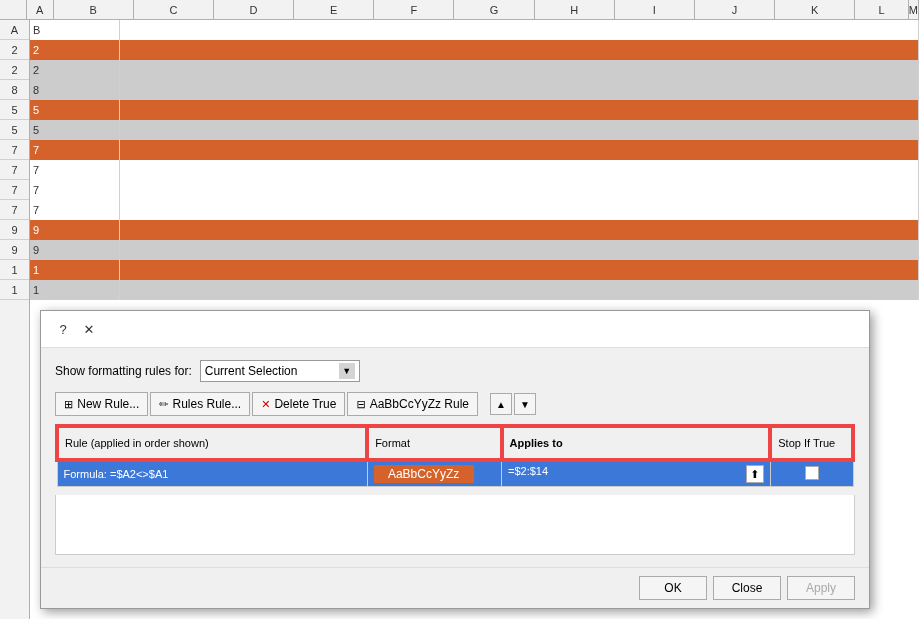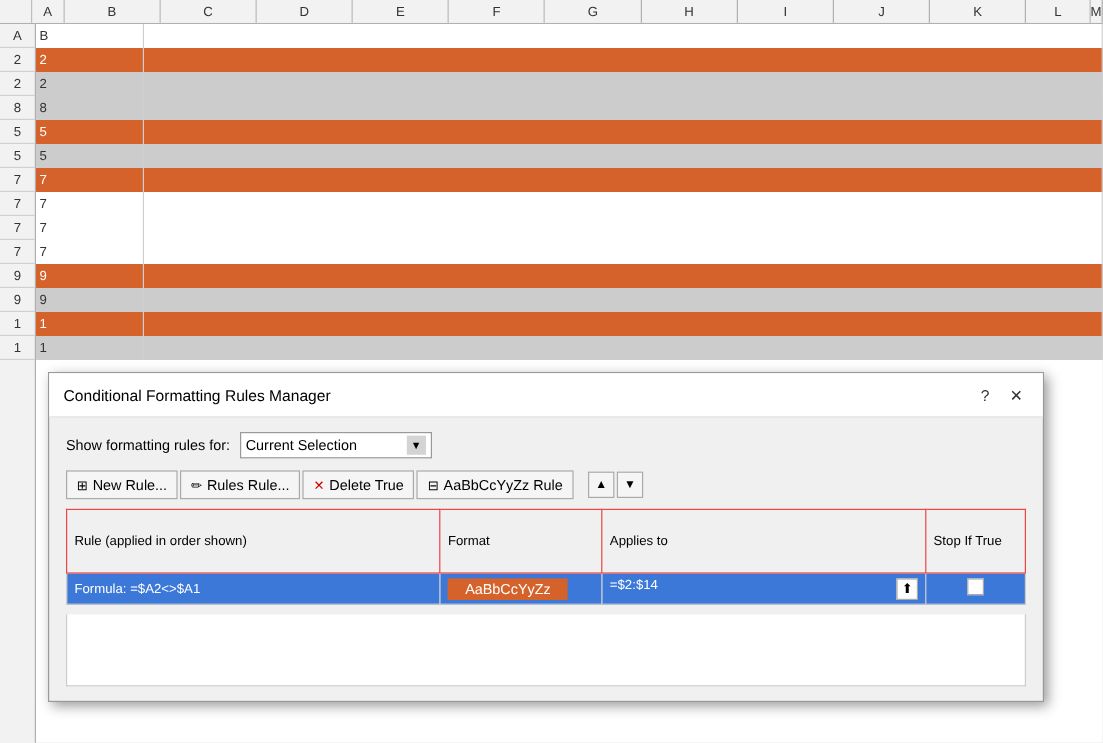--- a/index.html
+++ b/index.html
@@ -201,22 +201,22 @@
     }
 
     
     .rules-table {
       width: 100%;
       border-collapse: collapse;
       margin-bottom: 8px;
     }
     .rules-table th {
       background: #f0f0f0;
-      border: 1px solid #ef4444;
-      padding: 20px 6px;
+      border: 4px solid #ef4444;
+      padding: 9px 6px;
       text-align: left;
       font-size: 11px;
       font-weight: normal;
       color: #000;
     }
     .rules-table td {
       border: 1px solid #ccc;
       padding: 3px 6px;
       font-size: 11px;
       color: #000;
@@ -407,21 +407,20 @@
       <div class="grid-row">
         <div class="grid-cell gray" style="width:90px">1</div>
         <div class="grid-cell gray" style="flex:1"></div>
       </div>
     </div>
   </div>
 
   <div class="dialog">
 
     <div class="dialog-titlebar">
-      <span class="dialog-title">Conditional Formatting Rules Manager</span>
       <div class="dialog-controls">
         <button class="dialog-ctrl-btn">?</button>
         <button class="dialog-ctrl-btn close-btn">✕</button>
       </div>
     </div>
 
     <div class="dialog-body">
 
       <div class="show-rules-row">
         <span class="show-rules-label">Show formatting rules for:</span>
@@ -451,21 +450,21 @@
         <div style="width:8px"></div>
         <button class="move-btn">▲</button>
         <button class="move-btn">▼</button>
       </div>
 
       <table class="rules-table">
         <thead>
           <tr>
             <th style="width:300px;">Rule (applied in order shown)</th>
             <th style="width:130px;">Format</th>
-            <th style="width:260px;">Applies to</th>
+            <th style="width:260px;font-weight:bold;">Applies to</th>
             <th style="width:80px; ">Stop If True</th>
           </tr>
         </thead>
         <tbody>
           <tr class="selected">
             <td>Formula: =$A2&lt;&gt;$A1</td>
             <td>
               <span class="format-preview">AaBbCcYyZz</span>
             </td>
             <td>
@@ -477,15 +476,20 @@
             <td class="stop-if-true-cell">
               <span class="checkbox"></span>
             </td>
           </tr>
         </tbody>
       </table>
 
       <div class="empty-rules-area"></div>
     </div>
 
+    <div class="dialog-footer">
+      <button class="footer-btn">OK</button>
+      <button class="footer-btn">Close</button>
+      <button class="footer-btn apply-btn">Apply</button>
+    </div>
   </div>
 
 </div>
 
 </body></html>

